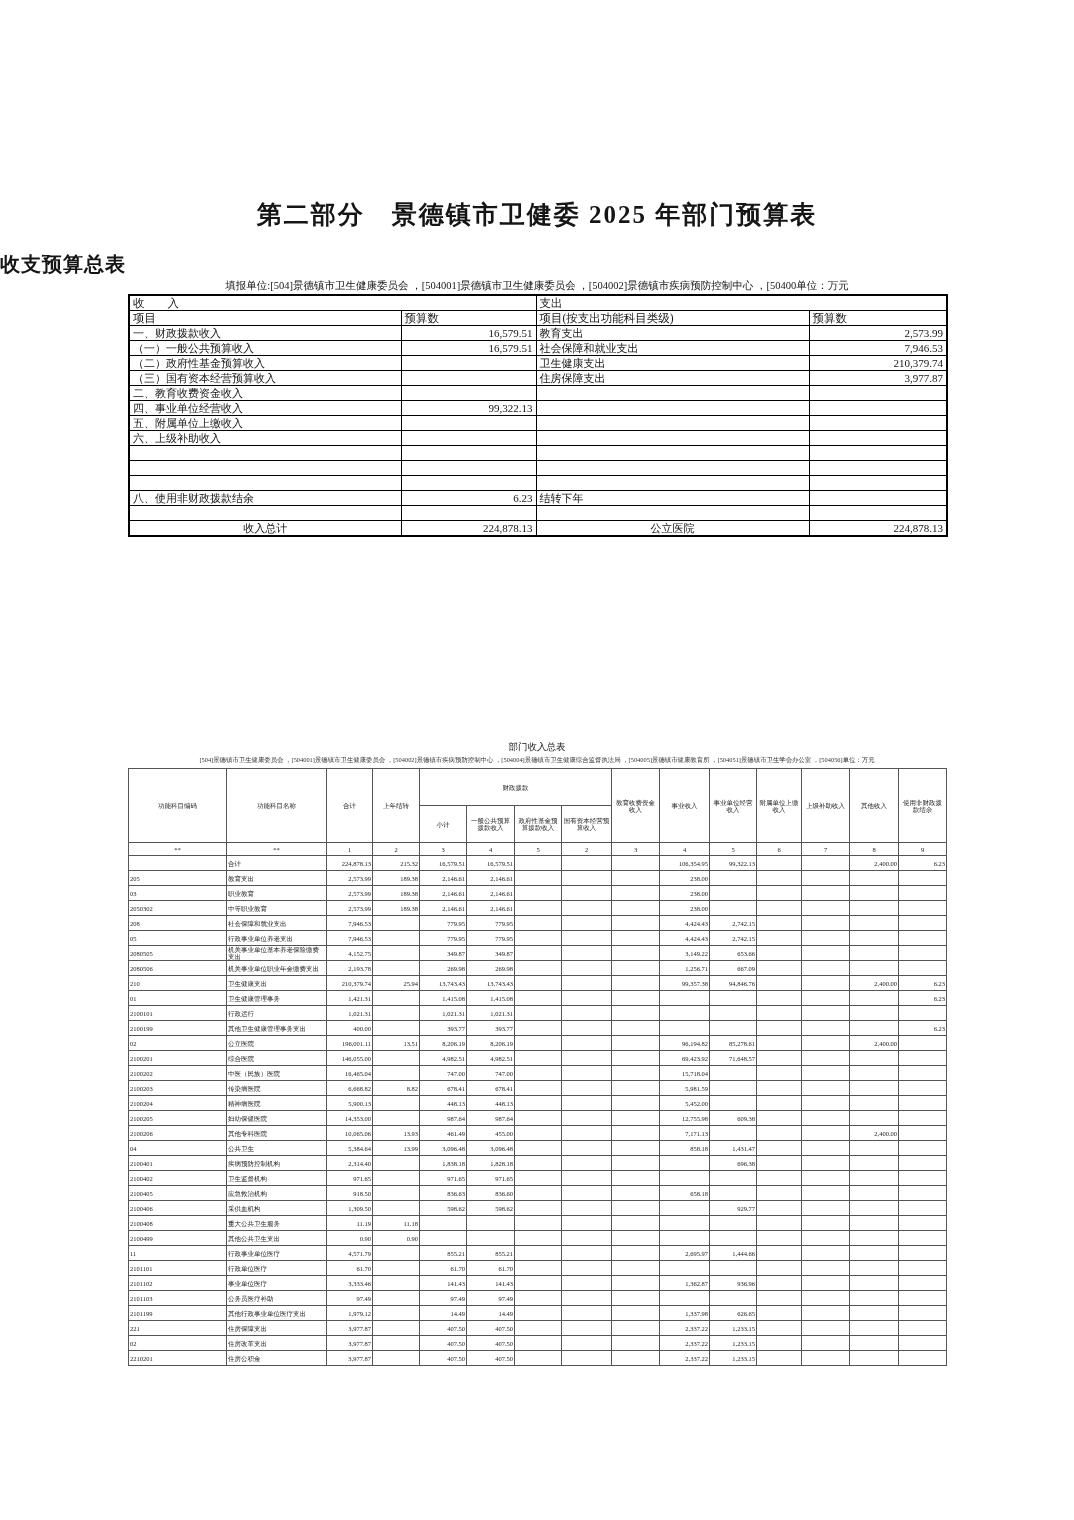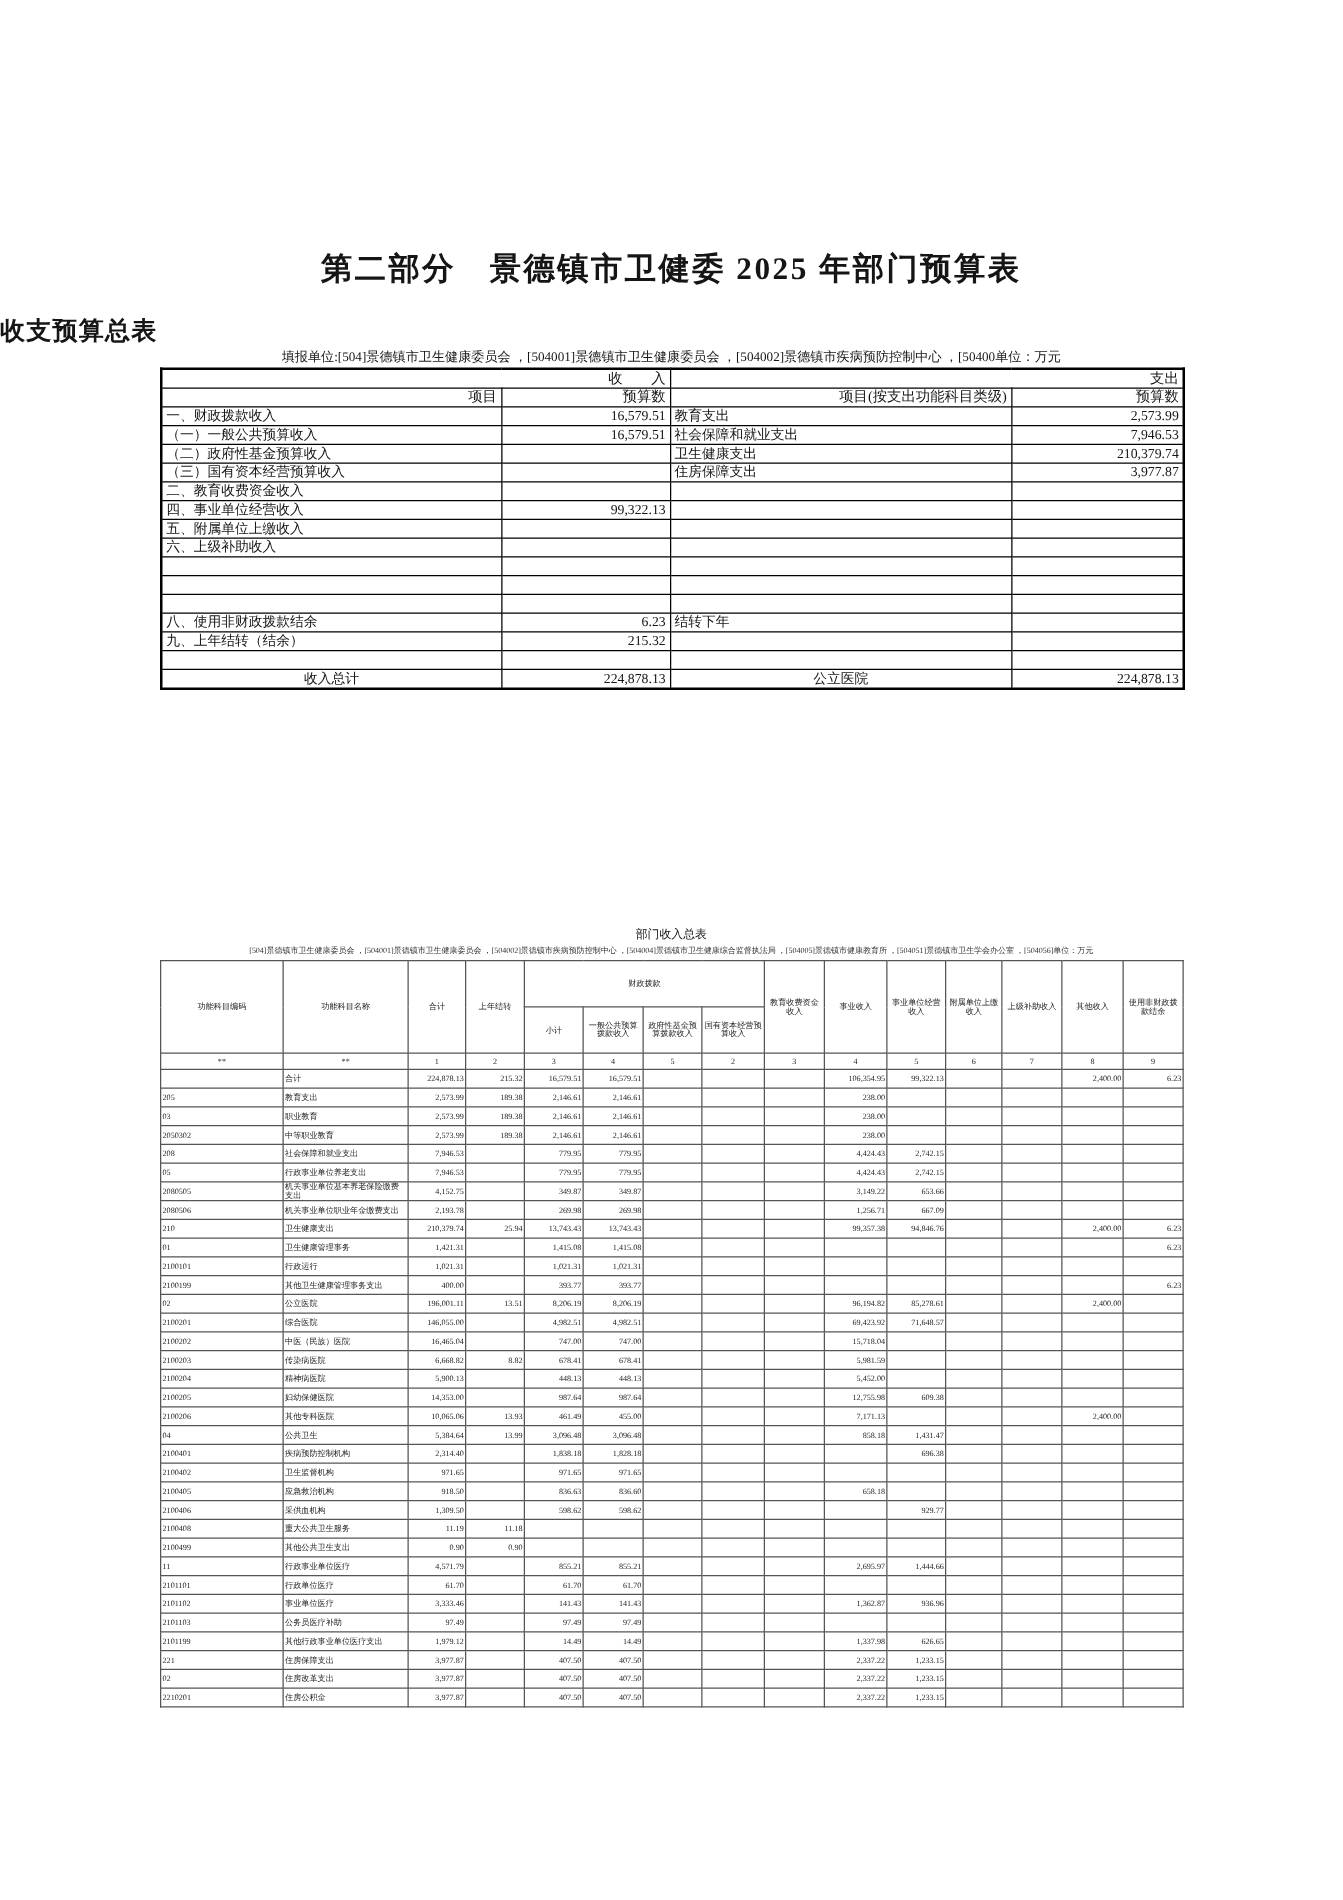--- a/index.html
+++ b/index.html
@@ -23,21 +23,21 @@
   }
   .meta1{top:279px;font-size:10.5px;}
   .meta2{top:756px;font-size:6.4px;color:#333;}
   table{border-collapse:collapse;table-layout:fixed;}
   
   .tbl1{position:absolute;top:294px;left:128px;width:818px;border:2px solid #000;}
   .tbl1 th,.tbl1 td{
     border:1px solid #000;font-size:11px;font-weight:normal;
     padding:0 3px;height:14px;line-height:14px;overflow:hidden;white-space:nowrap;
   }
-  .tbl1 .hd{text-align:right;font-size:11.5px;}
+  .tbl1 .hd{text-align:left;font-size:11.5px;}
   .tl{text-align:left;}
   .num{text-align:right;}
   .ctr{text-align:center;}
   .ind1{padding-left:22px;}
   
   .t2-caption{
     position:absolute;top:741px;left:0;width:100%;text-align:center;
     font-size:9.5px;font-weight:normal;
   }
   .tbl2{position:absolute;top:768px;left:128px;width:818px;border:1.5px solid #333;}
@@ -153,26 +153,20 @@
       <tr>
         <td class="tl"></td>
         <td class="num"></td>
         <td class="tl"></td>
         <td class="num"></td>
       </tr>
       <tr>
         <td class="tl">八、使用非财政拨款结余</td>
         <td class="num">6.23</td>
         <td class="tl">结转下年</td>
-        <td class="num"></td>
-      </tr>
-      <tr>
-        <td class="tl">九、上年结转（结余）</td>
-        <td class="num">215.32</td>
-        <td class="tl"></td>
         <td class="num"></td>
       </tr>
       <tr>
         <td class="tl"></td>
         <td class="num"></td>
         <td class="tl"></td>
         <td class="num"></td>
       </tr>
       <tr>
         <td class="ctr">收入总计</td>

